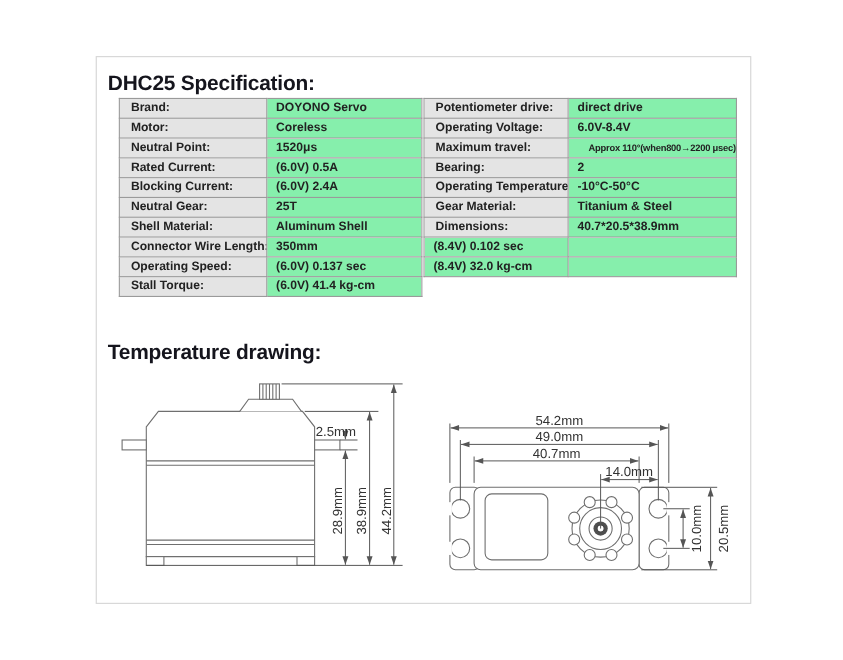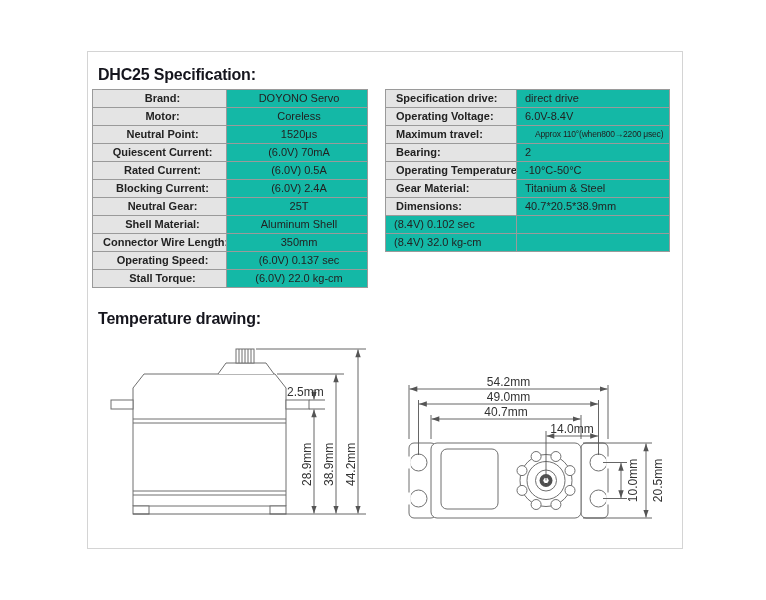--- a/index.html
+++ b/index.html
@@ -1,28 +1,28 @@
 <!DOCTYPE html>
 <html><head>
 <meta charset="utf-8">
 <style>
   html,body{margin:0;padding:0;background:#ffffff;width:766px;height:600px;
     font-family:"Liberation Sans",sans-serif;color:#1a1a1a;}
   #stage{position:relative;width:766px;height:600px;background:#fff;overflow:hidden;}
   .panel{position:absolute;left:87px;top:51px;width:594px;height:496px;
     background:#fff;border:1px solid #d4d4d4;}
-  .sec-title{position:absolute;left:10px;font-size:16px;font-weight:bold;color:#15151d;letter-spacing:-0.2px;}
+  .sec-title{position:absolute;left:10px;font-size:19px;font-weight:bold;color:#15151d;letter-spacing:-0.2px;}
   #spec-title{top:14px;}
   #draw-title{top:258px;}
   table.spec{position:absolute;border-collapse:collapse;table-layout:fixed;
     font-size:11px;color:#222;}
-  #tbl-left{left:4px;top:37px;width:275px;text-align:center;}
+  #tbl-left{left:20px;top:37px;width:275px;}
   #tbl-right{left:297px;top:37px;width:284px;}
   table.spec td{border:1px solid #9a9a9a;height:17px;line-height:17px;
-    white-space:nowrap;overflow:hidden;padding:0 4px 0 8px;background:#14b8a6;}
+    white-space:nowrap;overflow:hidden;padding:0 4px 0 8px;background:#86efac;font-weight:bold;}
   table.spec td.lb{background:#e4e4e4;font-weight:bold;padding-left:10px;}
   table.spec td.sm{font-size:8.5px;letter-spacing:-0.2px;padding-left:18px;}
   #tbl-left col.c1{width:134px;} #tbl-left col.c2{width:141px;}
   #tbl-right col.c1{width:131px;} #tbl-right col.c2{width:153px;}
   svg text{font-family:"Liberation Sans",sans-serif;font-size:12px;fill:#333;}
   #side-svg{position:absolute;left:13px;top:284px;}
   #top-svg{position:absolute;left:303px;top:324px;}
 </style>
 </head>
 <body>
@@ -44,24 +44,20 @@
           </tr>
       <tr>
             <td class="lb">Motor:</td>
             <td>Coreless</td>
           </tr>
       <tr>
             <td class="lb">Neutral Point:</td>
             <td>1520μs</td>
           </tr>
       <tr>
-            <td class="lb">Quiescent Current:</td>
-            <td>(6.0V) 70mA</td>
-          </tr>
-      <tr>
             <td class="lb">Rated Current:</td>
             <td>(6.0V) 0.5A</td>
           </tr>
       <tr>
             <td class="lb">Blocking Current:</td>
             <td>(6.0V) 2.4A</td>
           </tr>
       <tr>
             <td class="lb">Neutral Gear:</td>
             <td>25T</td>
@@ -73,33 +69,33 @@
       <tr>
             <td class="lb">Connector Wire Length:</td>
             <td>350mm</td>
           </tr>
       <tr>
             <td class="lb">Operating Speed:</td>
             <td>(6.0V) 0.137 sec</td>
           </tr>
       <tr>
             <td class="lb">Stall Torque:</td>
-            <td>(6.0V) 22.0 kg-cm</td>
+            <td>(6.0V) 41.4 kg-cm</td>
           </tr>
     </tbody>
       </table>
 
     <table class="spec" id="tbl-right">
       <colgroup>
           <col class="c1">
           <col class="c2">
         </colgroup>
       <tbody>
           <tr>
-            <td class="lb">Specification drive:</td>
+            <td class="lb">Potentiometer drive:</td>
             <td>direct drive</td>
           </tr>
       <tr>
             <td class="lb">Operating Voltage:</td>
             <td>6.0V-8.4V</td>
           </tr>
       <tr>
             <td class="lb">Maximum travel:</td>
             <td class="sm">Approx 110°(when800→2200 μsec)</td>
           </tr>

